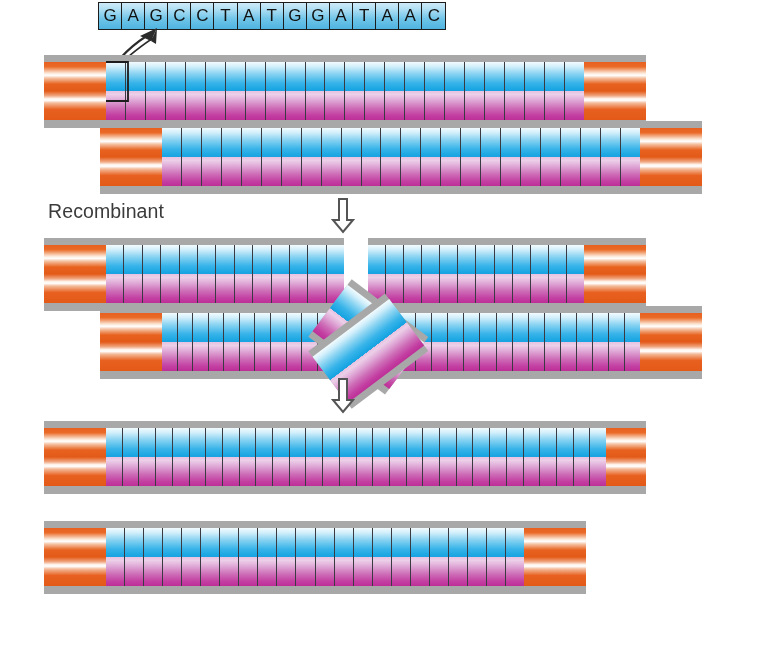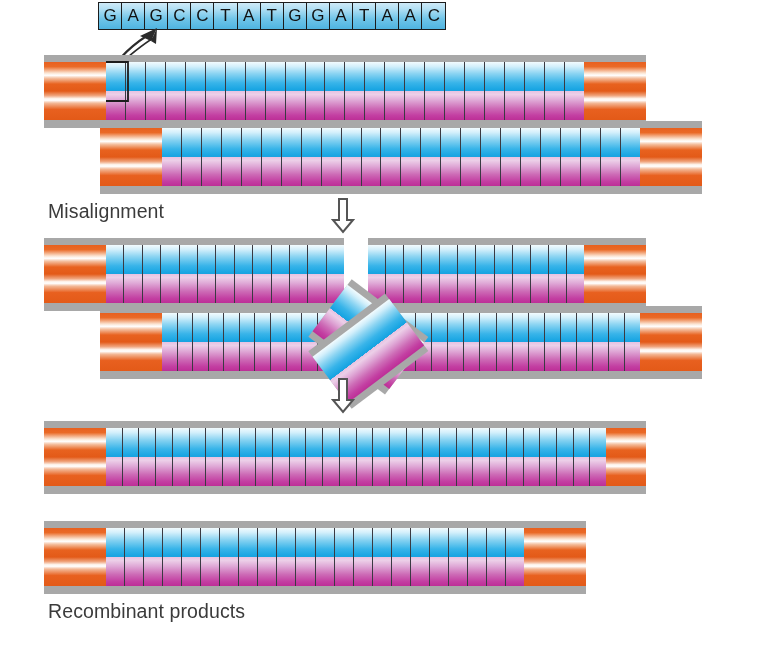--- a/index.html
+++ b/index.html
@@ -217,21 +217,21 @@
         <div class="unit"></div>
         <div class="unit"></div>
         <div class="unit"></div>
         <div class="unit"></div>
         <div class="unit"></div>
         <div class="unit"></div>
         <div class="unit"></div>
       </div>
   </div>
 
-  <div class="label" style="left:48px;top:200px;">Misalignment</div>
+  <div class="label" style="left:48px;top:200px;">Recombinant</div>
 
   <svg class="arrowwrap" style="left:331px;top:198px;width:24px;height:36px;" viewBox="0 0 24 36">
     <path d="M 8 1 L 16 1 L 16 22 L 22 22 L 12 34 L 2 22 L 8 22 Z" fill="#ffffff" stroke="#555555" stroke-width="2"></path>
   </svg>
 
   <div class="chrom" style="left:44px;top:238px;width:300px;height:73px;">
     <div class="sheath" style="left:0;top:0;width:300px;height:73px;"></div>
     <div class="orange" style="left:0;top:7px;width:62px;height:58px;"></div>
     <div class="repeats" style="left:62px;top:7px;width:238px;height:58px;">
         <div class="unit"></div>
@@ -387,15 +387,14 @@
         <div class="unit"></div>
         <div class="unit"></div>
         <div class="unit"></div>
         <div class="unit"></div>
         <div class="unit"></div>
         <div class="unit"></div>
         <div class="unit"></div>
       </div>
   </div>
 
-  <div class="label" style="left:48px;top:600px;">Recombinant products</div>
 
 </div>
 
 </body></html>

